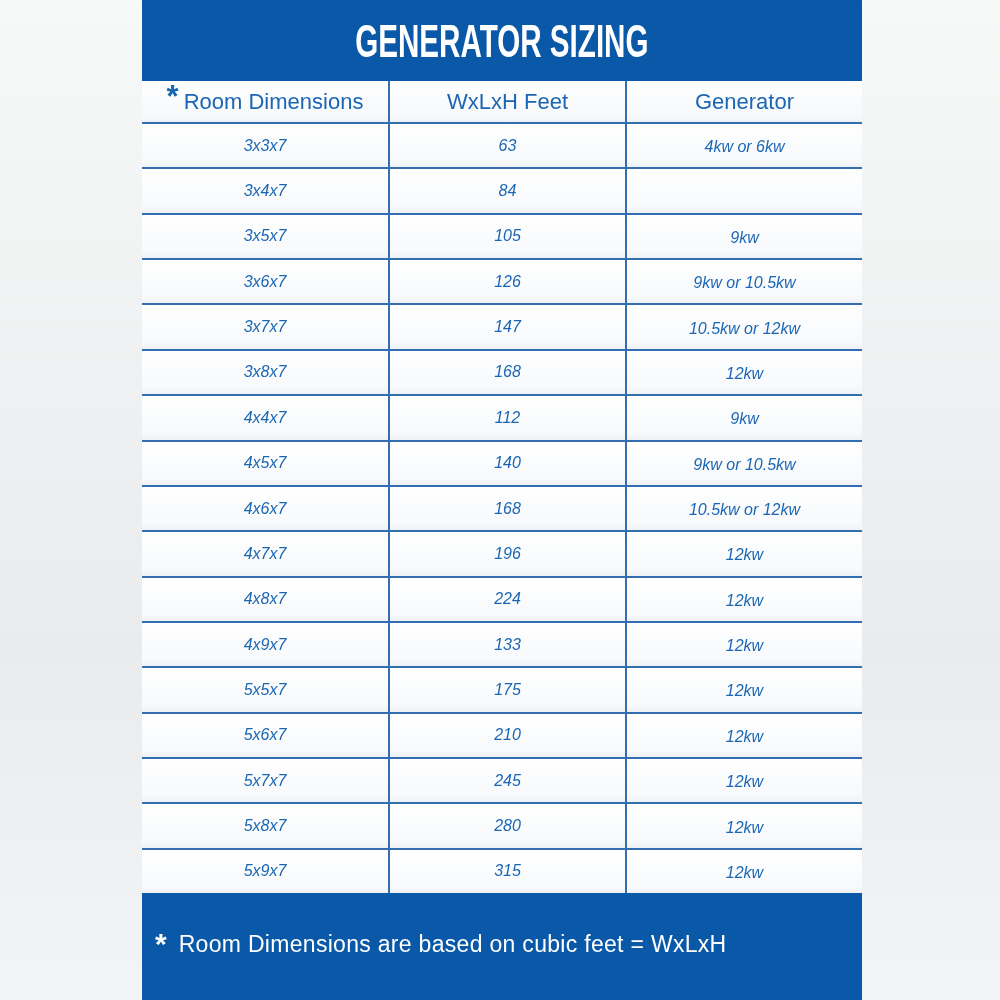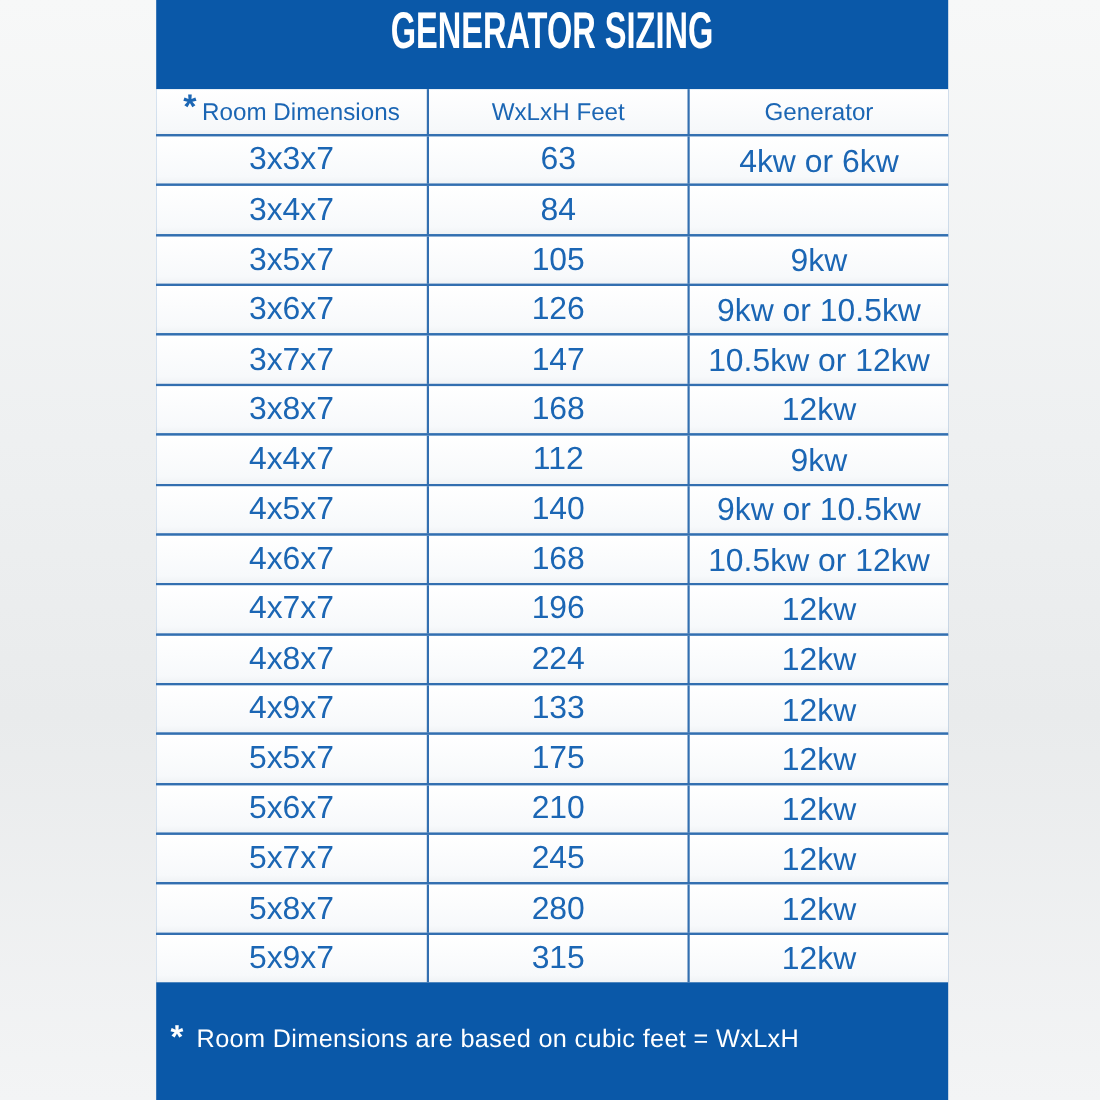--- a/index.html
+++ b/index.html
@@ -24,20 +24,21 @@
     width: 720px;
     height: 1000px;
     background: #0a58a8;
     display: flex;
     flex-direction: column;
   }
   .title-bar {
     height: 81px;
     flex: 0 0 81px;
     display: flex;
+    align-items: center;
     justify-content: center;
   }
   .title-text {
     color: #ffffff;
     font-weight: 700;
     font-size: 47px;
     letter-spacing: 0px;
     white-space: nowrap;
     transform: scaleX(0.63);
     transform-origin: center;
@@ -51,21 +52,21 @@
     box-sizing: border-box;
   }
   .th, .td {
     box-sizing: border-box;
     display: flex;
     align-items: center;
     justify-content: center;
     color: #1b66b4;
   }
   .th { font-size: 22px; }
-  .td { font-size: 29px; }
+  .td { font-size: 16px; font-style: italic; }
   .c1 { width: 248px; border-right: 2px solid #336fb0; }
   .c2 { width: 237px; border-right: 2px solid #336fb0; }
   .c3 { width: 235px; }
   .ast {
     font-size: 31px;
     font-weight: 700;
     position: relative;
     top: -5px;
     margin-right: 5px;
   }

